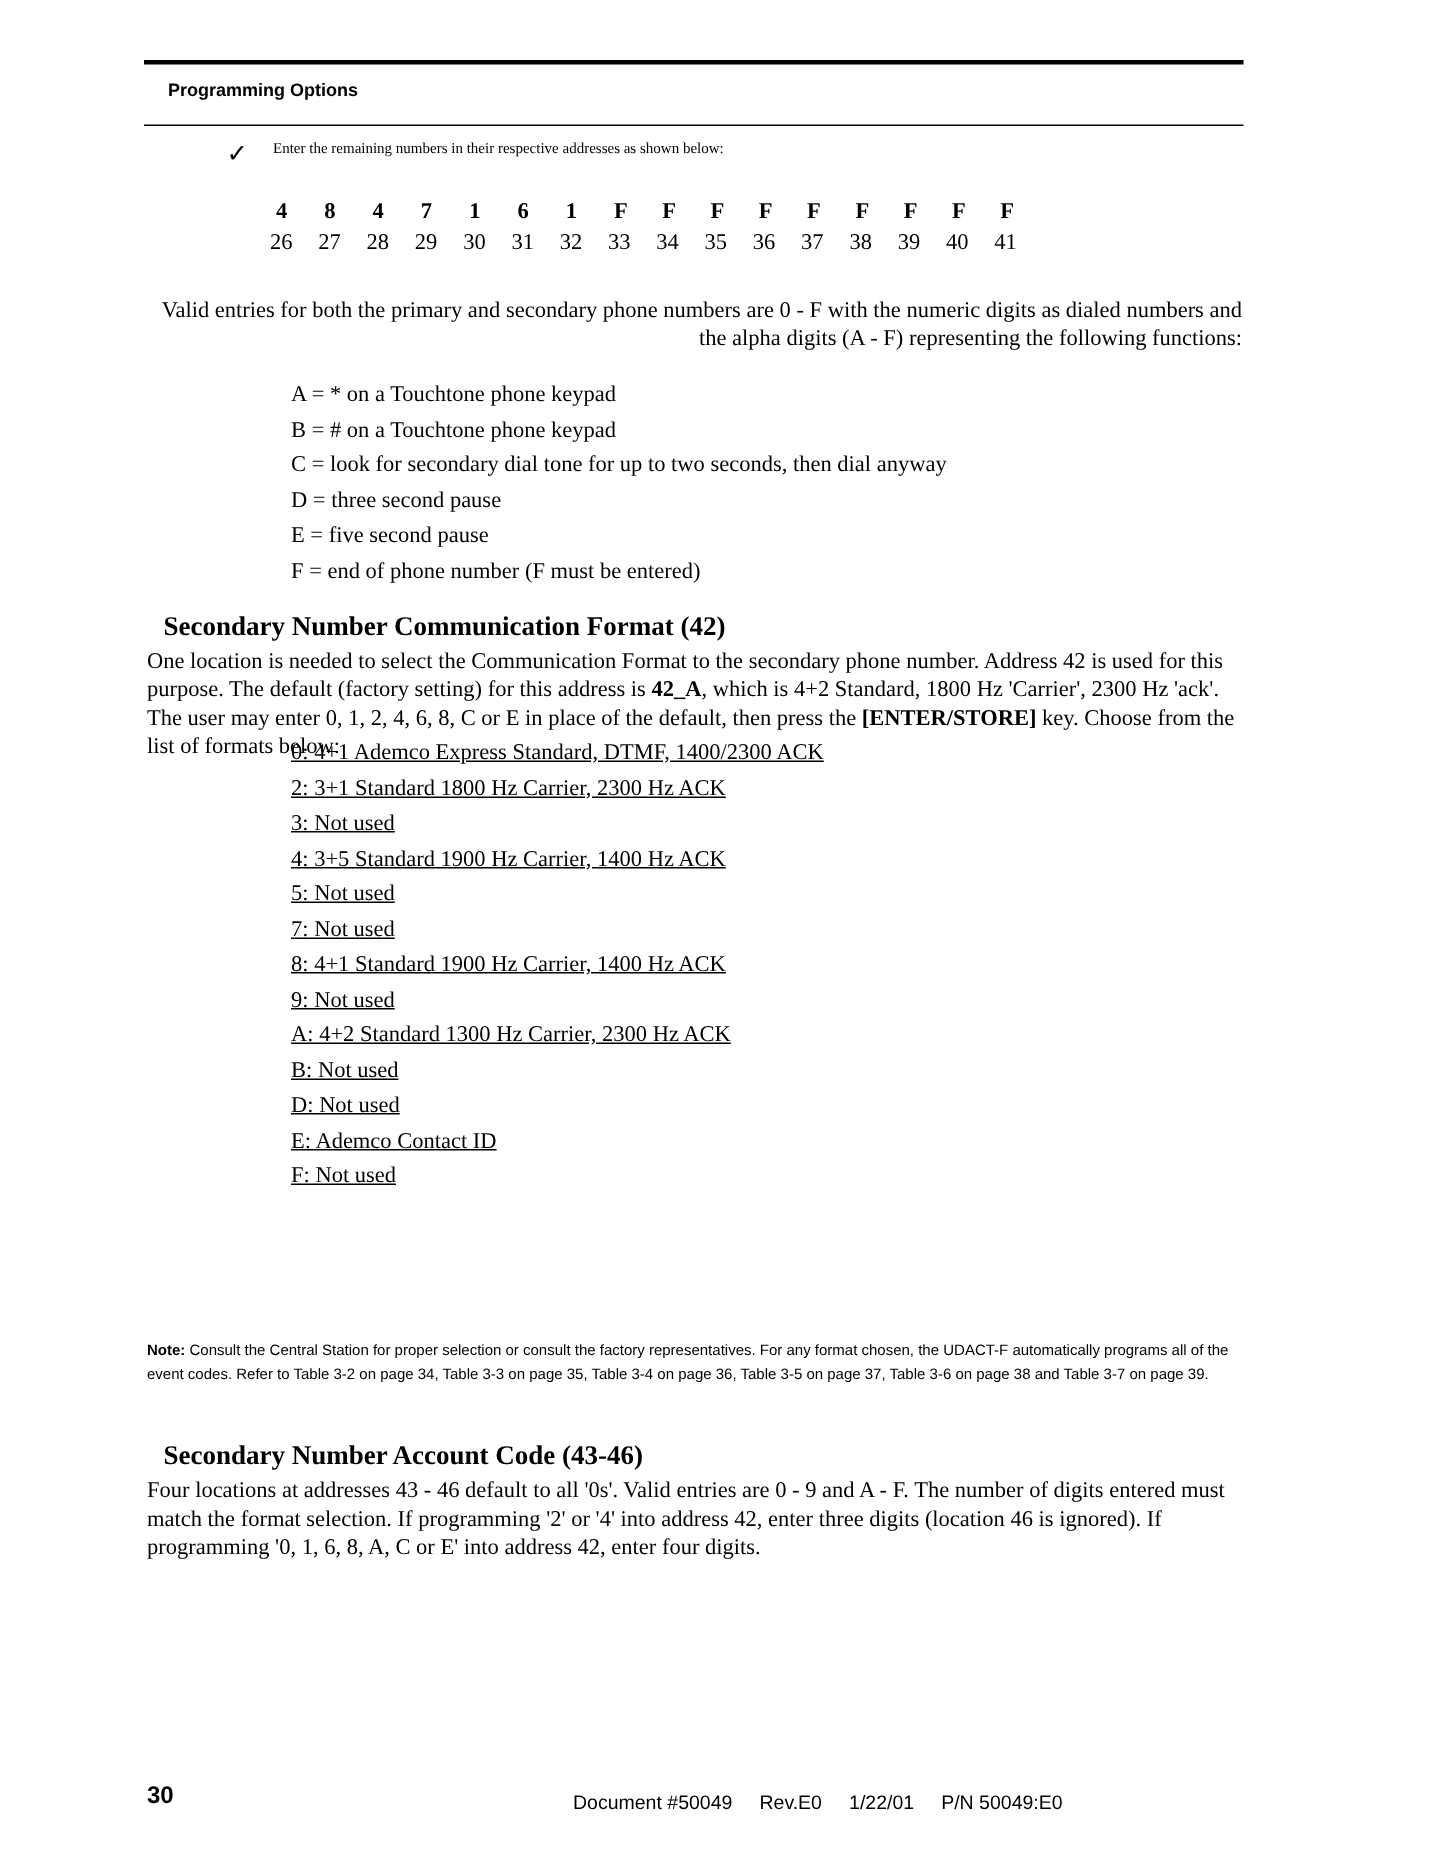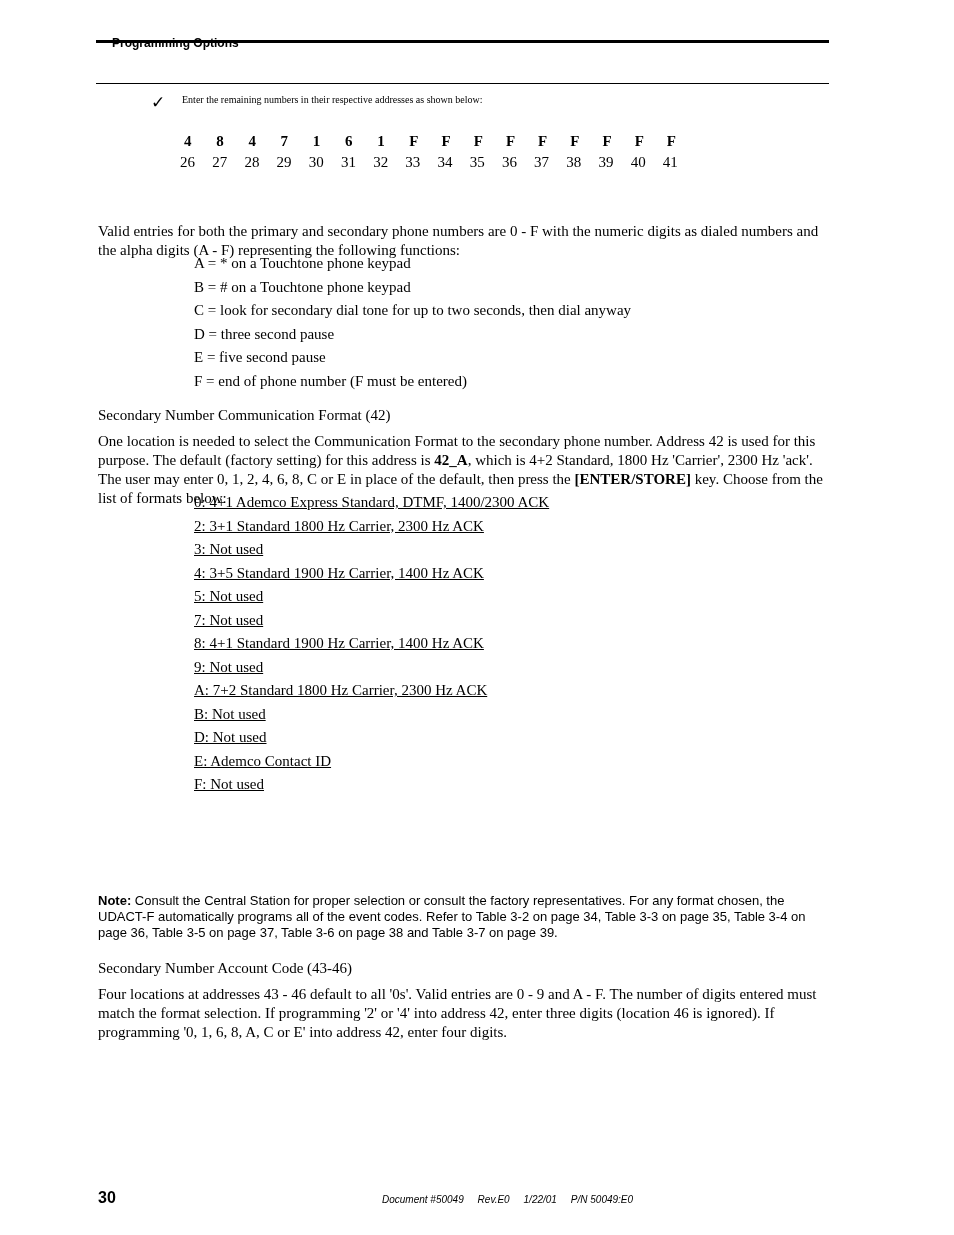--- a/index.html
+++ b/index.html
@@ -2,49 +2,49 @@
 <html><head>
 <meta charset="utf-8">
 <style>
   html, body { margin: 0; padding: 0; background: #ffffff; }
   body { width: 954px; height: 1235px; position: relative; overflow: hidden; color: #000; }
   .serif { font-family: "Liberation Serif", "DejaVu Serif", serif; }
   .sans { font-family: "Liberation Sans", "DejaVu Sans", sans-serif; }
   .abs { position: absolute; }
 
   .top-rule { left: 96px; top: 40px; width: 733px; height: 3px; background: #000; }
-  .header-title { left: 97px; top: 36px; font-size: 12px; font-weight: bold; padding-left: 15px; }
+  .header-title { left: 97px; top: 53px; font-size: 12px; font-weight: bold; padding-left: 15px; }
   .header-rule { left: 96px; top: 83px; width: 733px; height: 1px; background: #000; }
 
   .check { left: 151px; top: 92px; font-size: 17px; }
   .check-text { left: 182px; top: 94px; font-size: 10px; }
 
   .addr-table { left: 180px; top: 131px; border-collapse: collapse; font-size: 15px; }
   .addr-table td { padding: 0; width: 28.2px; text-align: left; height: 21px; line-height: 21px; }
   .addr-table tr.values td { font-weight: bold; padding-left: 4px; }
 
   .para { left: 98px; width: 730px; font-size: 15px; line-height: 19px; }
-  .p-valid { top: 222px; }
+  .p-valid { top: 198px; text-align: right; }
   .list { left: 194px; font-size: 15px; }
   .list div { height: 23.5px; line-height: 23.5px; white-space: nowrap; }
   .list-functions { top: 252px; }
 
-  .heading { left: 98px; font-size: 15px; font-weight: normal; }
+  .heading { left: 109px; font-size: 18px; font-weight: bold; }
   .h-format { top: 407px; }
   .p-format { top: 432px; }
   .list-formats { top: 491px; text-decoration: underline; }
 
-  .note { left: 98px; top: 893px; width: 735px; font-size: 13px; line-height: 16px; }
+  .note { left: 98px; top: 893px; width: 735px; font-size: 10px; line-height: 16px; }
   .note b { font-weight: bold; }
 
   .h-account { top: 960px; text-align: center; }
   .p-account { top: 985px; }
 
   .page-num { left: 98px; top: 1189px; font-size: 16px; font-weight: bold; }
-  .footer { left: 382px; top: 1194px; font-size: 10px; font-style: italic; white-space: pre; }
+  .footer { left: 382px; top: 1194px; font-size: 13px; white-space: pre; }
 </style>
 </head>
 <body>
 
 <div class="abs top-rule"></div>
 <div class="abs header-title sans">Programming Options</div>
 <div class="abs header-rule"></div>
 
 <span class="abs check serif">✓</span>
 <div class="abs check-text serif">Enter the remaining numbers in their respective addresses as shown below:</div>
@@ -104,21 +104,21 @@
 <div class="abs para p-format serif"><span>One location is needed to select the Communication Format to the secondary phone number.  Address 42 is used for this purpose.  The default (factory setting) for this address is </span><b>42_A</b><span>, which is 4+2 Standard, 1800 Hz 'Carrier', 2300 Hz 'ack'.  The user may enter 0, 1, 2, 4, 6, 8, C or E in place of the default, then press the </span><b>[ENTER/STORE]</b><span> key.  Choose from the list of formats below:</span></div>
 <div class="abs list list-formats serif" id="formats-list">
     <div>0: 4+1 Ademco Express Standard, DTMF, 1400/2300 ACK</div>
     <div>2: 3+1 Standard 1800 Hz Carrier, 2300 Hz ACK</div>
     <div>3: Not used</div>
     <div>4: 3+5 Standard 1900 Hz Carrier, 1400 Hz ACK</div>
     <div>5: Not used</div>
     <div>7: Not used</div>
     <div>8: 4+1 Standard 1900 Hz Carrier, 1400 Hz ACK</div>
     <div>9: Not used</div>
-    <div>A: 7+2 Standard 1800 Hz Carrier, 2300 Hz ACK</div>
+    <div>A: 4+2 Standard 1300 Hz Carrier, 2300 Hz ACK</div>
     <div>B: Not used</div>
     <div>D: Not used</div>
     <div>E: Ademco Contact ID</div>
     <div>F: Not used</div>
   </div>
 
 <div class="abs note sans"><b>Note:</b><span> Consult the Central Station for proper selection or consult the factory representatives.  For any format chosen, the UDACT-F automatically programs all of the event codes.  Refer to Table 3-2 on page 34, Table 3-3 on page 35, Table 3-4 on page 36, Table 3-5 on page 37, Table 3-6 on page 38 and Table 3-7 on page 39.</span></div>
 
 <div class="abs heading h-account serif">Secondary Number Account Code (43-46)</div>
 <div class="abs para p-account serif">Four locations at addresses 43 - 46 default to all '0s'.  Valid entries are 0 - 9 and A - F.  The number of digits entered must match the format selection.  If programming '2' or '4' into address 42, enter three digits (location 46 is ignored).  If programming '0, 1, 6, 8, A, C or E' into address 42, enter four digits.</div>

